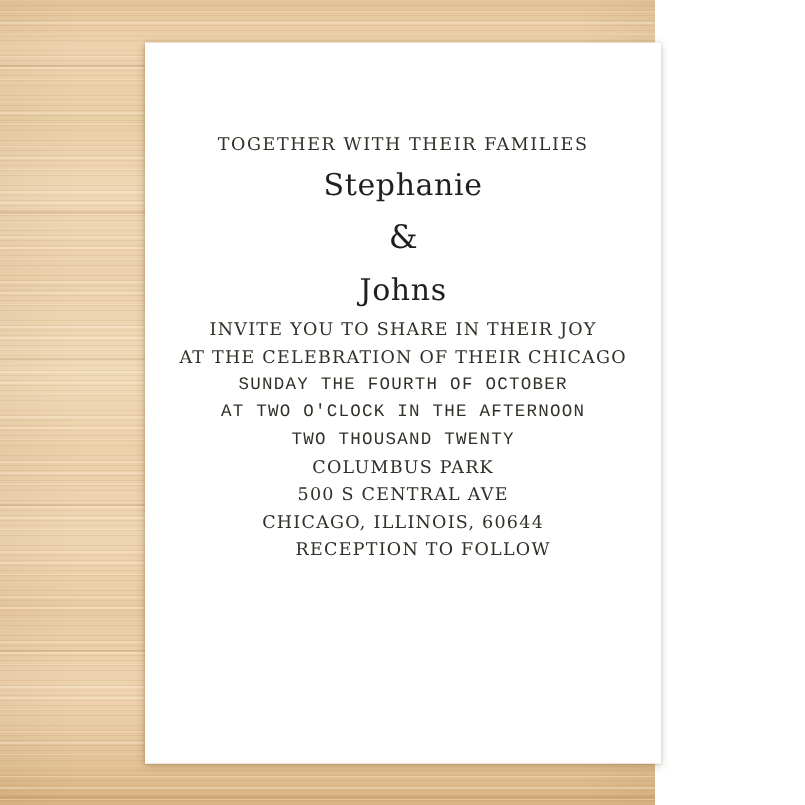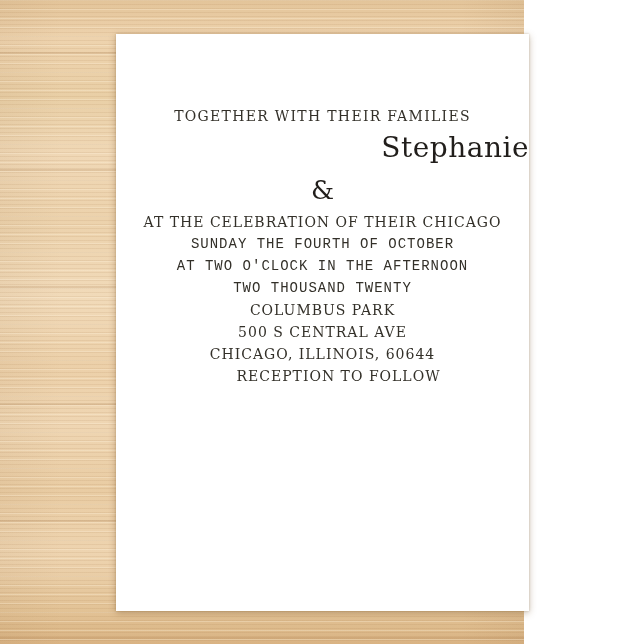--- a/index.html
+++ b/index.html
@@ -67,24 +67,23 @@
     letter-spacing: 1px;
     color: #333029;
     white-space: nowrap;
   }
 
   .intro { letter-spacing: 1.3px; }
 
   .names { margin-top: 16px; color: #211e1b; }
 
   .name {
-    font-size: 28px;
+    font-size: 24px;
     line-height: 42px;
     letter-spacing: 0.5px;
-    text-align: right;
   }
 
   .amp {
     font-size: 26px;
     line-height: 42px;
   }
 
   .invite-block   { margin-top: 27px; }
   .datetime-block { margin-top: 24px; font-family: Liberation Mono, monospace; }
   .venue-block    { margin-top: 21px; }
@@ -94,23 +93,25 @@
 <body>
 
 <div class="scene">
   <div class="card">
 
     <p class="caps intro">TOGETHER WITH THEIR FAMILIES</p>
 
     <div class="names">
       <div class="name">Stephanie</div>
       <div class="amp">&amp;</div>
+      <div class="name">Johns</div>
     </div>
 
     <div class="caps invite-block">
+      <div>INVITE YOU TO SHARE IN THEIR JOY</div>
       <div>AT THE CELEBRATION OF THEIR CHICAGO</div>
     </div>
 
     <div class="caps datetime-block">
       <div>SUNDAY THE FOURTH OF OCTOBER</div>
       <div>AT TWO O'CLOCK IN THE AFTERNOON</div>
       <div>TWO THOUSAND TWENTY</div>
     </div>
 
     <div class="caps venue-block">

